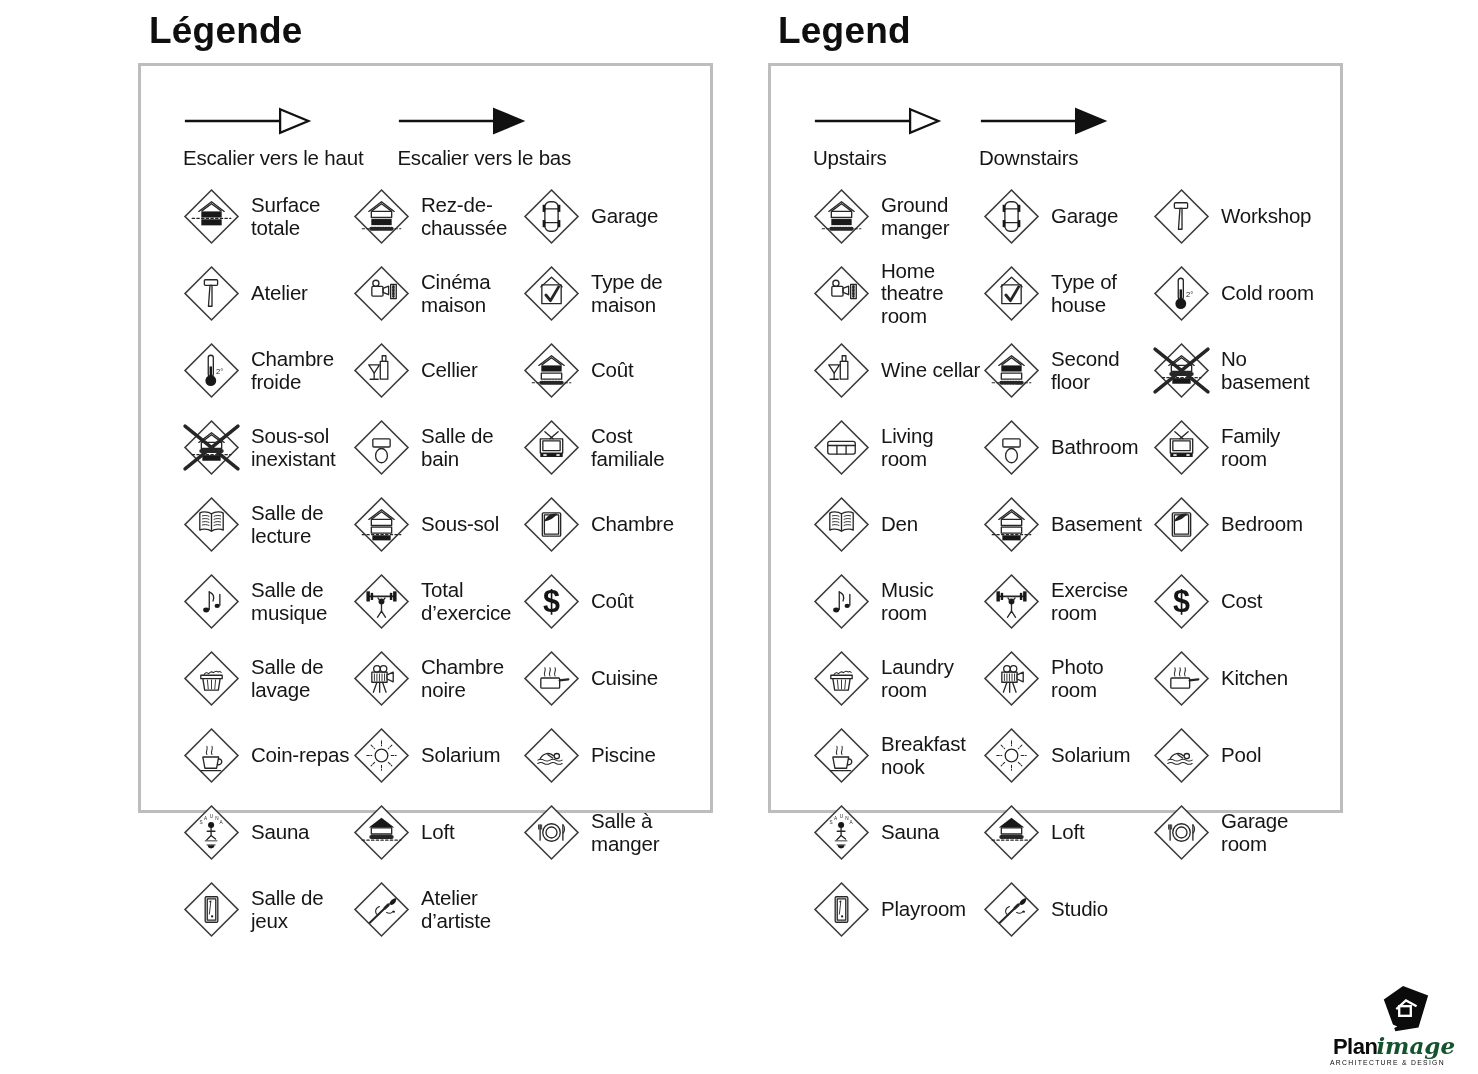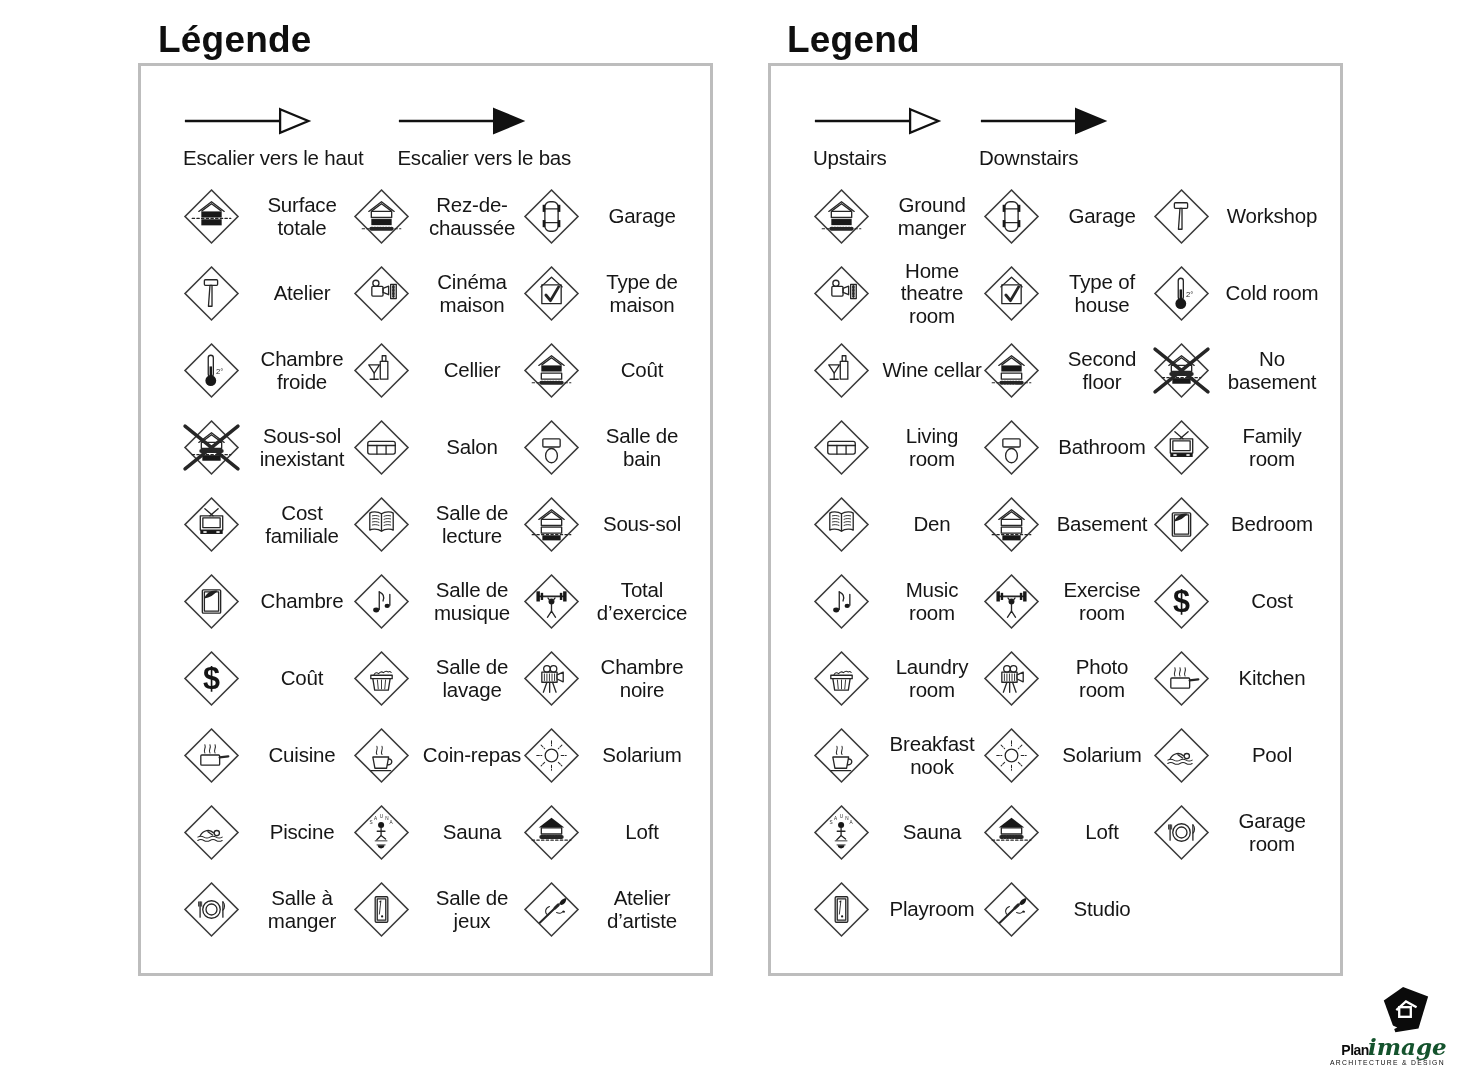--- a/index.html
+++ b/index.html
@@ -1,35 +1,35 @@
 <!DOCTYPE html>
 <html><head>
 <meta charset="utf-8">
 <style>
   html,body{margin:0;padding:0;background:#fff;}
   body{width:1478px;height:1074px;position:relative;font-family:"Liberation Sans",sans-serif;color:#161616;overflow:hidden;}
-  .title{position:absolute;top:2px;font-size:37px;font-weight:800;letter-spacing:0.2px;color:#0f0f0f;margin:17px;}
+  .title{position:absolute;top:2px;font-size:37px;font-weight:800;letter-spacing:0.2px;color:#0f0f0f;margin:8px;}
   #title-0{left:141px;}
   #title-1{left:770px;}
-  .panel{position:absolute;top:63px;width:575px;height:913px;border:3px solid #bdbdbd;box-sizing:border-box;background:#fff;padding:26px 0 0 42px;}
+  .panel{position:absolute;top:63px;width:575px;height:750px;border:3px solid #bdbdbd;box-sizing:border-box;background:#fff;padding:26px 0 0 42px;}
   #panel-0{left:138px;}
   #panel-1{left:768px;}
   .arrows-row{display:flex;gap:34px;align-items:flex-start;margin-bottom:6px;min-height:80px;}
   .arrow-item{display:flex;flex-direction:column;}
   .arrow-svg{width:132px;height:34px;margin-top:12px;}
   .arrow-label{font-size:20.5px;margin-top:4px;white-space:nowrap;letter-spacing:-0.2px;}
-  .grid{display:grid;grid-template-columns:170px 170px 170px;grid-auto-rows:77px;align-items:center;text-align:center;}
+  .grid{display:grid;grid-template-columns:170px 170px 170px;grid-auto-rows:77px;align-items:center;}
   .cell{display:flex;align-items:center;gap:11px;}
   .cell-icon{width:57px;height:57px;flex:none;}
   .cell-icon svg{width:100%;height:100%;overflow:visible;display:block;}
   .cell-label{font-size:20.5px;line-height:1.08;width:104px;letter-spacing:-0.2px;}
   .logo{position:absolute;right:6px;bottom:8px;width:156px;text-align:center;}
   .logo-mark-svg{width:62px;height:54px;display:block;margin:0 auto -4px 58px;}
   .brand-line{white-space:nowrap;line-height:1;}
-  .brand-bold{font-weight:800;font-size:14px;letter-spacing:-0.5px;color:#0b0b0b;}
+  .brand-bold{font-weight:800;font-size:22px;letter-spacing:-0.5px;color:#0b0b0b;}
   .brand-script{font-family:"DejaVu Serif",serif;font-style:italic;font-weight:bold;font-size:23px;color:#14532d;margin-left:-1px;}
   .tagline{font-size:6.8px;letter-spacing:1.3px;color:#0b0b0b;margin-top:1px;text-align:left;padding-left:14px;white-space:nowrap;}
 </style>
 </head>
 <body>
 
 <h1 class="title" id="title-0">Légende</h1>
 <h1 class="title" id="title-1">Legend</h1>
 
 <section class="panel" id="panel-0">
@@ -199,34 +199,20 @@
             </g>
           </svg>
         </span>
         <span class="cell-label">Sous-sol inexistant</span>
       </div>
       <div class="cell">
         <span class="cell-icon">
           <svg viewBox="0 0 56 56">
             <polygon points="28,2 54,28 28,54 2,28" fill="#fff" stroke="#3c3c3c" stroke-width="1.6"></polygon>
             <g stroke="#262626" fill="none" stroke-width="1.3" stroke-linecap="round" stroke-linejoin="round">
-              <rect x="14.5" y="22" width="27" height="12.5" rx="2"></rect>
-              <line x1="14.5" y1="26" x2="41.5" y2="26"></line>
-              <line x1="23.5" y1="26" x2="23.5" y2="34.5"></line>
-              <line x1="32.5" y1="26" x2="32.5" y2="34.5"></line>
-            </g>
-          </svg>
-        </span>
-        <span class="cell-label">Salon</span>
-      </div>
-      <div class="cell">
-        <span class="cell-icon">
-          <svg viewBox="0 0 56 56">
-            <polygon points="28,2 54,28 28,54 2,28" fill="#fff" stroke="#3c3c3c" stroke-width="1.6"></polygon>
-            <g stroke="#262626" fill="none" stroke-width="1.3" stroke-linecap="round" stroke-linejoin="round">
               <rect x="19.5" y="19.5" width="17" height="8" rx="1"></rect>
               <ellipse cx="28" cy="36" rx="5.8" ry="7"></ellipse>
             </g>
           </svg>
         </span>
         <span class="cell-label">Salle de bain</span>
       </div>
       <div class="cell">
         <span class="cell-icon">
           <svg viewBox="0 0 56 56">

